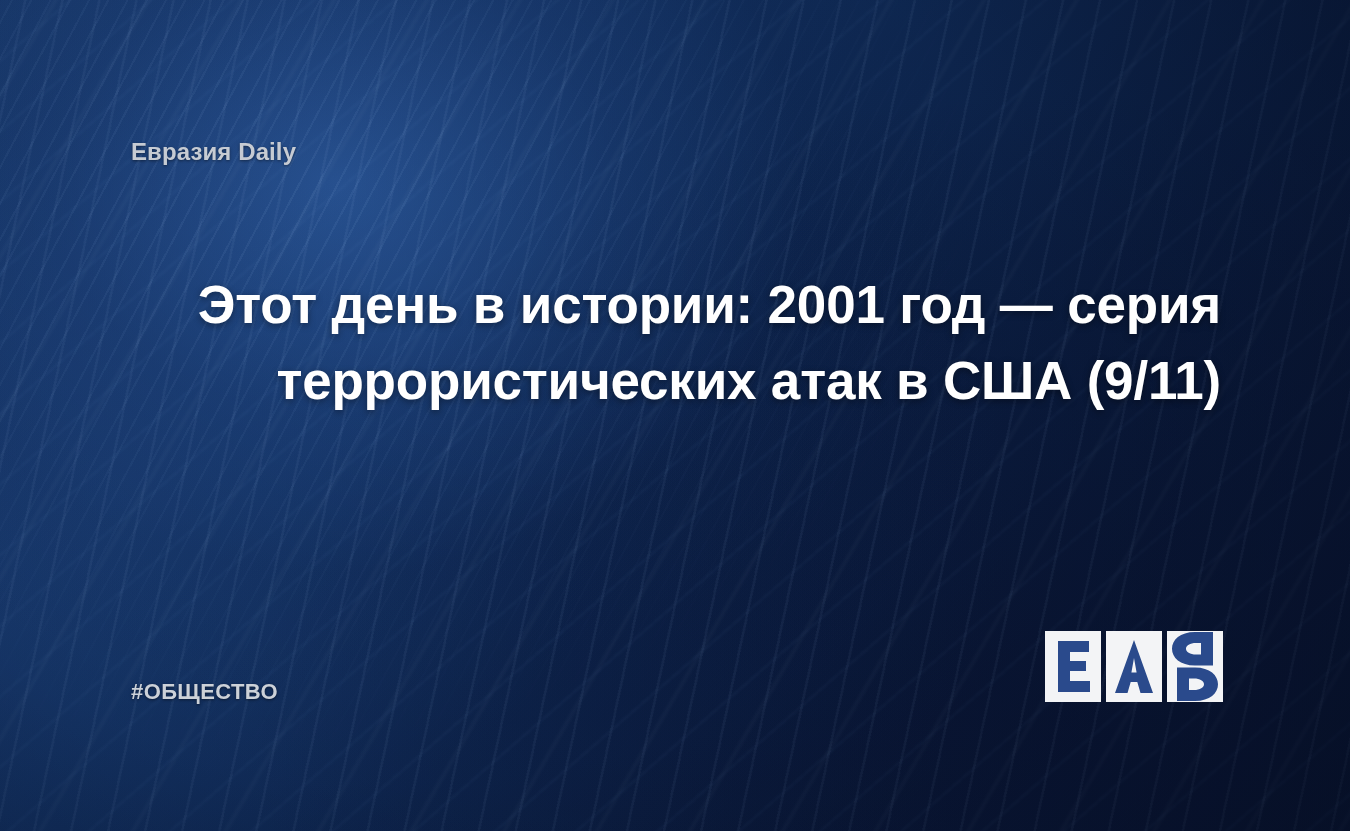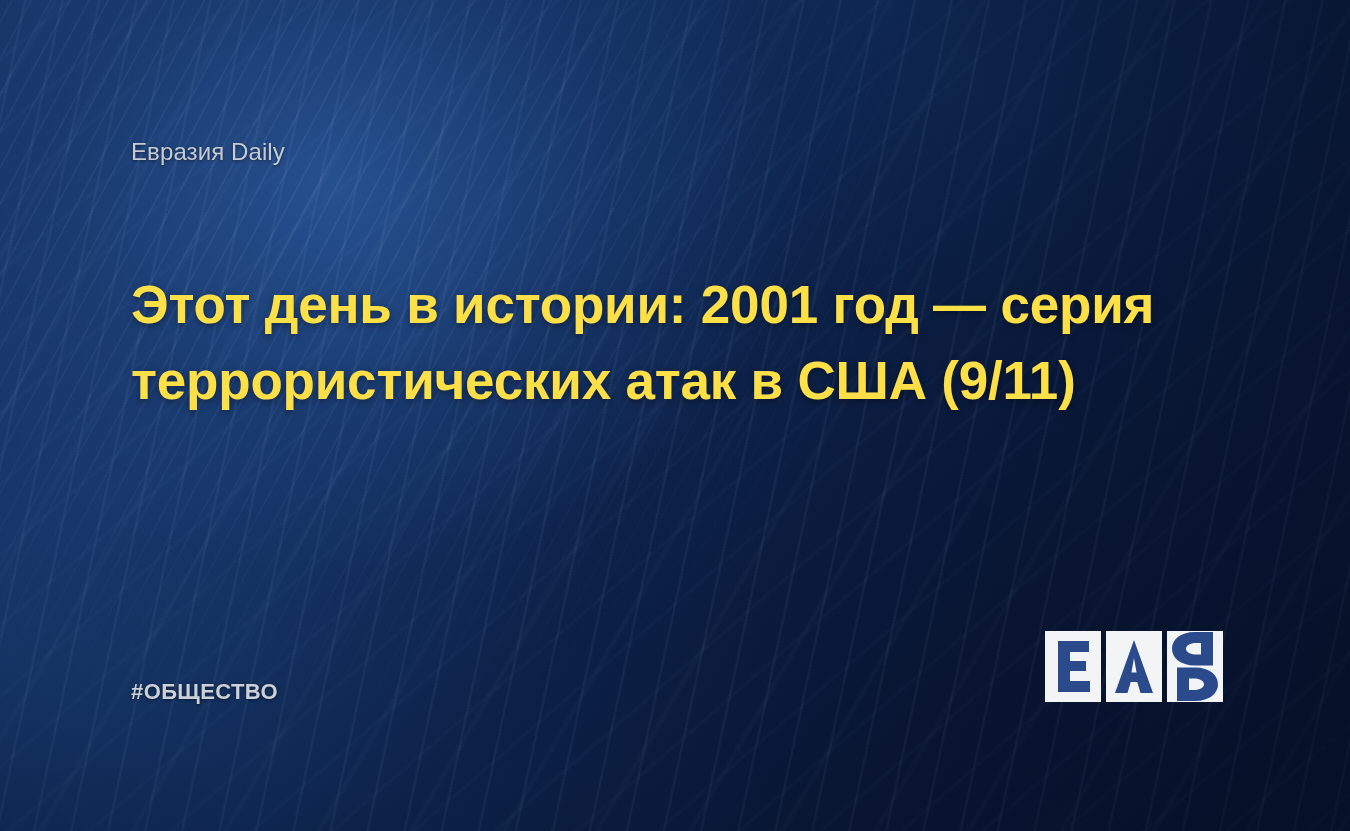--- a/index.html
+++ b/index.html
@@ -128,39 +128,40 @@
     z-index: 5;
     width: 100%;
     height: 100%;
   }
 
   .site-name {
     position: absolute;
     left: 131px;
     top: 137px;
     font-size: 24px;
-    font-weight: normal;
+    font-weight: bold;
     line-height: 30px;
     letter-spacing: 0.1px;
     color: #c6cbd3;
     text-shadow: 0 1px 3px rgba(0,0,0,0.45);
     white-space: nowrap;
   }
 
   .headline {
     position: absolute;
     left: 131px;
     top: 267px;
     width: 1090px;
     font-size: 53px;
     font-weight: bold;
     line-height: 76px;
     letter-spacing: -0.2px;
-    color: #fde047;
+    color: #ffffff;
     text-shadow: 0 2px 7px rgba(0,0,0,0.40);
+    text-align: right;
   }
 
   .rubric {
     position: absolute;
     left: 131px;
     top: 680px;
     font-size: 22px;
     font-weight: bold;
     line-height: 24px;
     letter-spacing: 0.4px;

